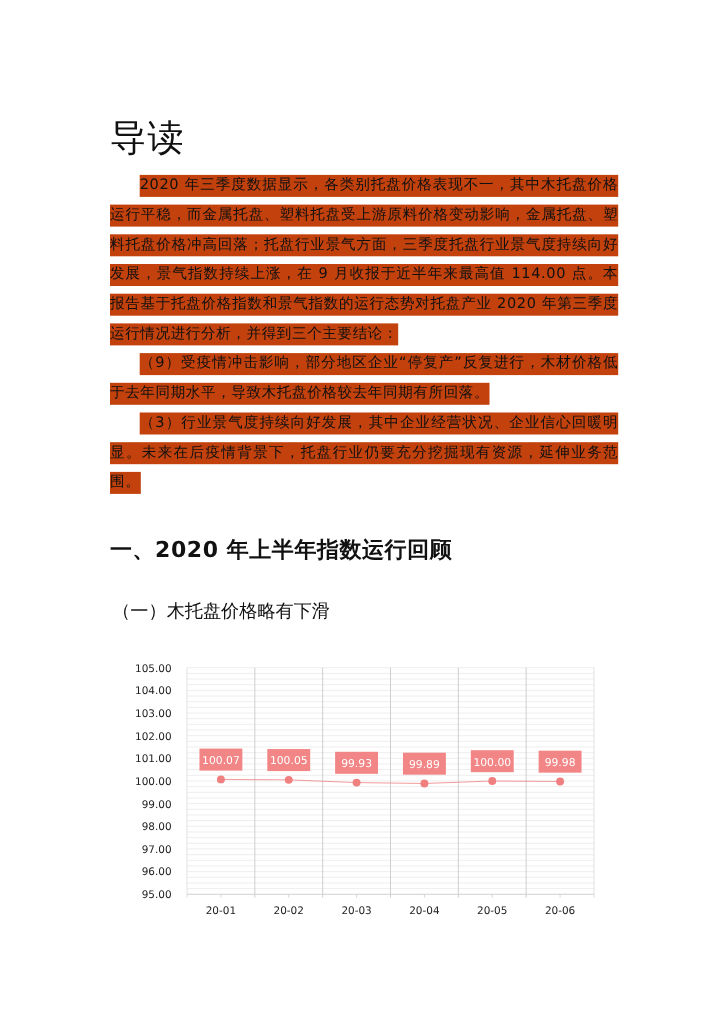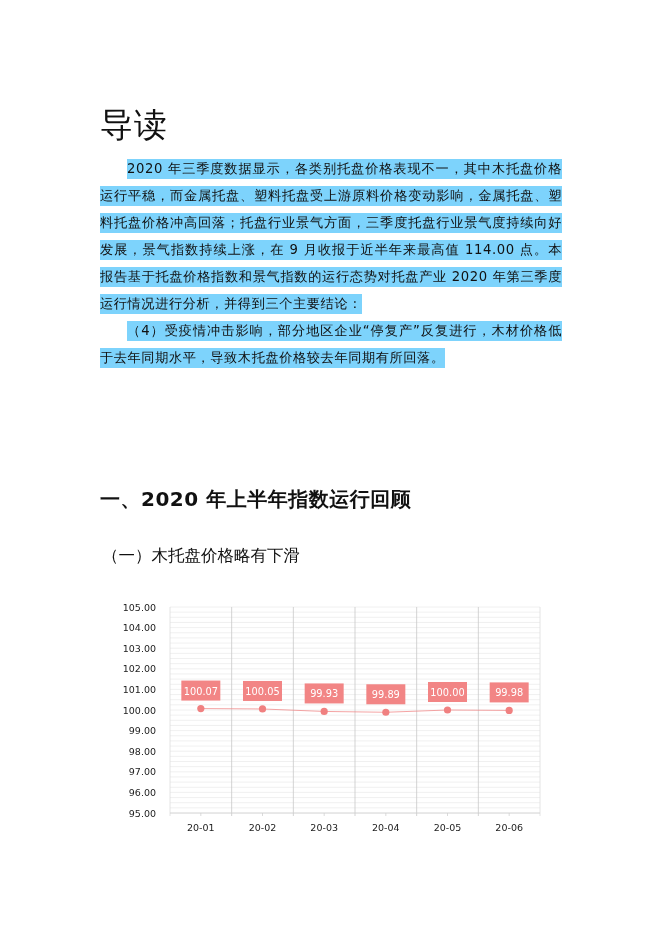--- a/index.html
+++ b/index.html
@@ -1,34 +1,35 @@
 <!DOCTYPE html>
 <html><head>
 <meta charset="utf-8">
 <style>
   html, body { margin: 0; padding: 0; background: #ffffff; }
   body { width: 662px; height: 936px; position: relative; overflow: hidden;
          font-family: "DejaVu Sans", "Liberation Sans", sans-serif; color: #111; }
   .title { position: absolute; left: 100px; top: 103px; font-size: 33px; font-weight: normal; margin: 0; letter-spacing: 1px; }
   .body-text { position: absolute; left: 100px; top: 155px; width: 462px; font-size: 13.2px; line-height: 27px; letter-spacing: 0.6px; text-align: justify; }
   .body-text p { margin: 0; text-indent: 27px; }
-  .hl { background: #7dd3fc; padding: 2px 0 3px 0; }
+  .hl { background: #c2410c; padding: 2px 0 3px 0; }
   .h1 { position: absolute; left: 100px; top: 486px; font-size: 20px; font-weight: bold; margin: 0; letter-spacing: 0.5px; }
   .h2 { position: absolute; left: 102px; top: 545px; font-size: 16.5px; font-weight: normal; margin: 0; }
   .chart { position: absolute; left: 0; top: 0; width: 662px; height: 936px; pointer-events: none; }
   .chart text { font-family: "DejaVu Sans", "Liberation Sans", sans-serif; }
 </style>
 </head>
 <body>
 
 <h1 class="title">导读</h1>
 
 <div class="body-text">
   <p><span class="hl">2020 年三季度数据显示，各类别托盘价格表现不一，其中木托盘价格运行平稳，而金属托盘、塑料托盘受上游原料价格变动影响，金属托盘、塑料托盘价格冲高回落；托盘行业景气方面，三季度托盘行业景气度持续向好发展，景气指数持续上涨，在 9 月收报于近半年来最高值 114.00 点。本报告基于托盘价格指数和景气指数的运行态势对托盘产业 2020 年第三季度运行情况进行分析，并得到三个主要结论：</span></p>
-  <p><span class="hl">（4）受疫情冲击影响，部分地区企业“停复产”反复进行，木材价格低于去年同期水平，导致木托盘价格较去年同期有所回落。</span></p>
+  <p><span class="hl">（9）受疫情冲击影响，部分地区企业“停复产”反复进行，木材价格低于去年同期水平，导致木托盘价格较去年同期有所回落。</span></p>
+  <p><span class="hl">（3）行业景气度持续向好发展，其中企业经营状况、企业信心回暖明显。未来在后疫情背景下，托盘行业仍要充分挖掘现有资源，延伸业务范围。</span></p>
 </div>
 
 <h2 class="h1">一、2020 年上半年指数运行回顾</h2>
 <h3 class="h2">（一）木托盘价格略有下滑</h3>
 
 <svg class="chart" width="662" height="936" xmlns="http://www.w3.org/2000/svg">
   <g id="grid-minor">
       <line x1="170" x2="540" y1="813" y2="813" stroke="#ececec" stroke-width="0.8"></line>
       <line x1="170" x2="540" y1="807.85" y2="807.85" stroke="#ececec" stroke-width="0.8"></line>
       <line x1="170" x2="540" y1="802.7" y2="802.7" stroke="#ececec" stroke-width="0.8"></line>

